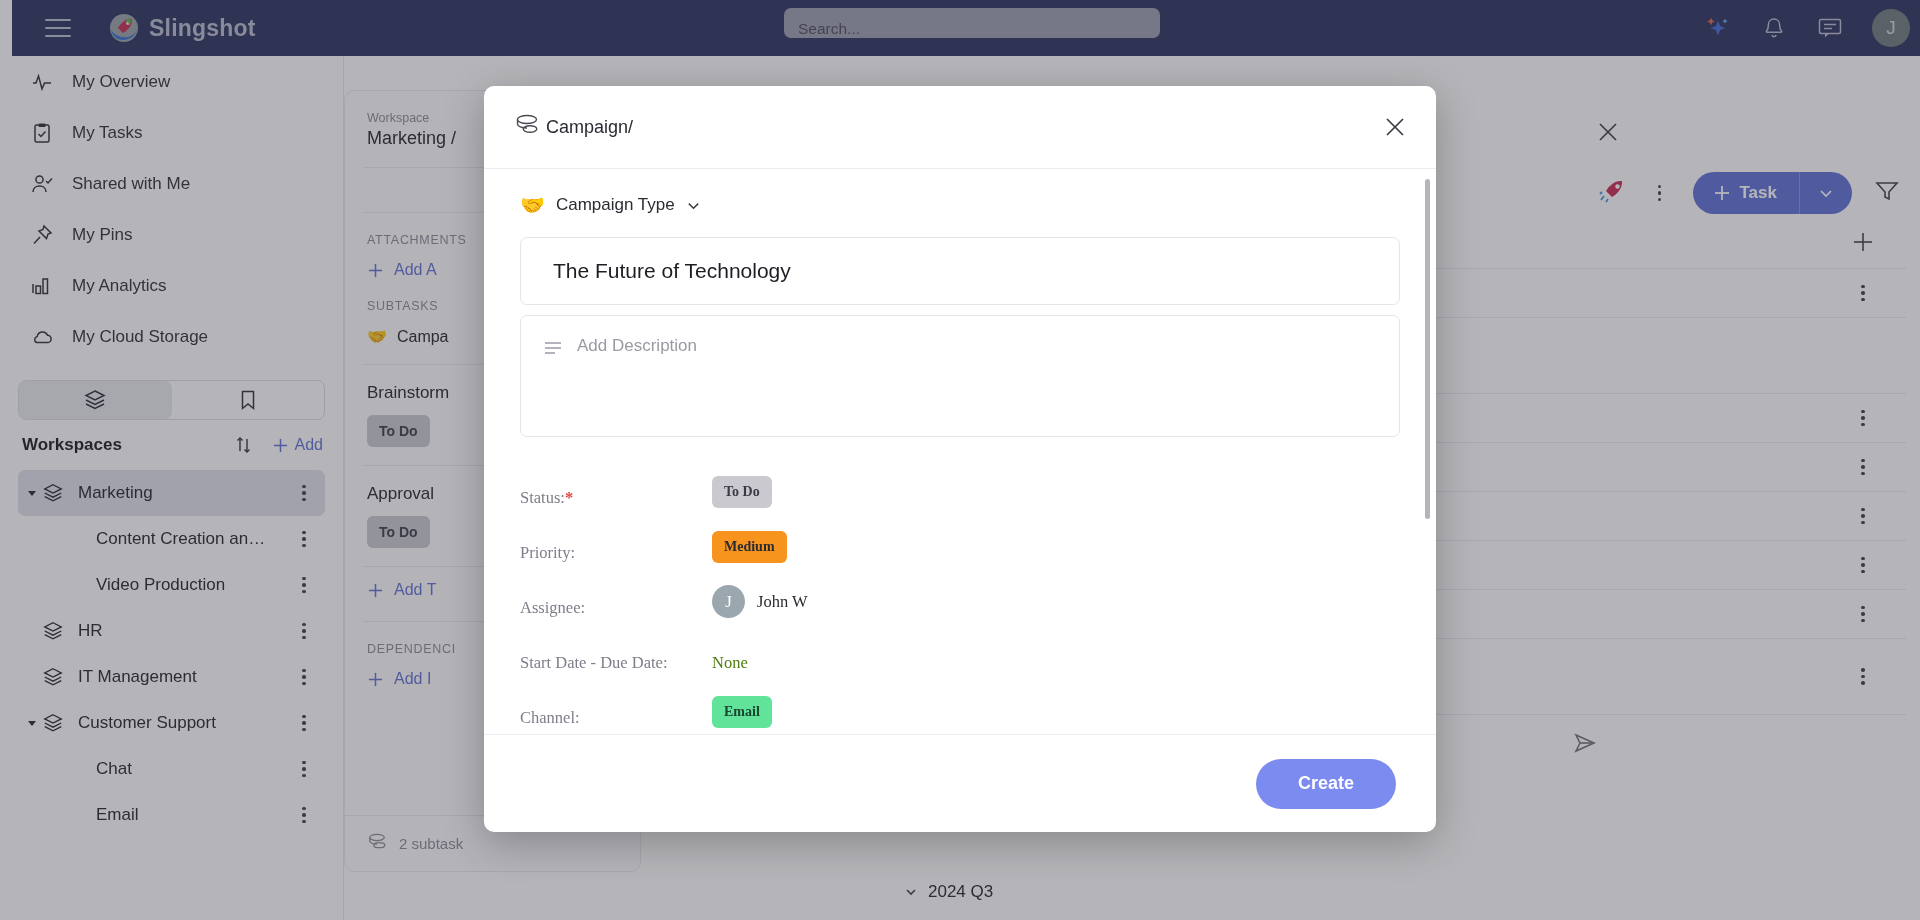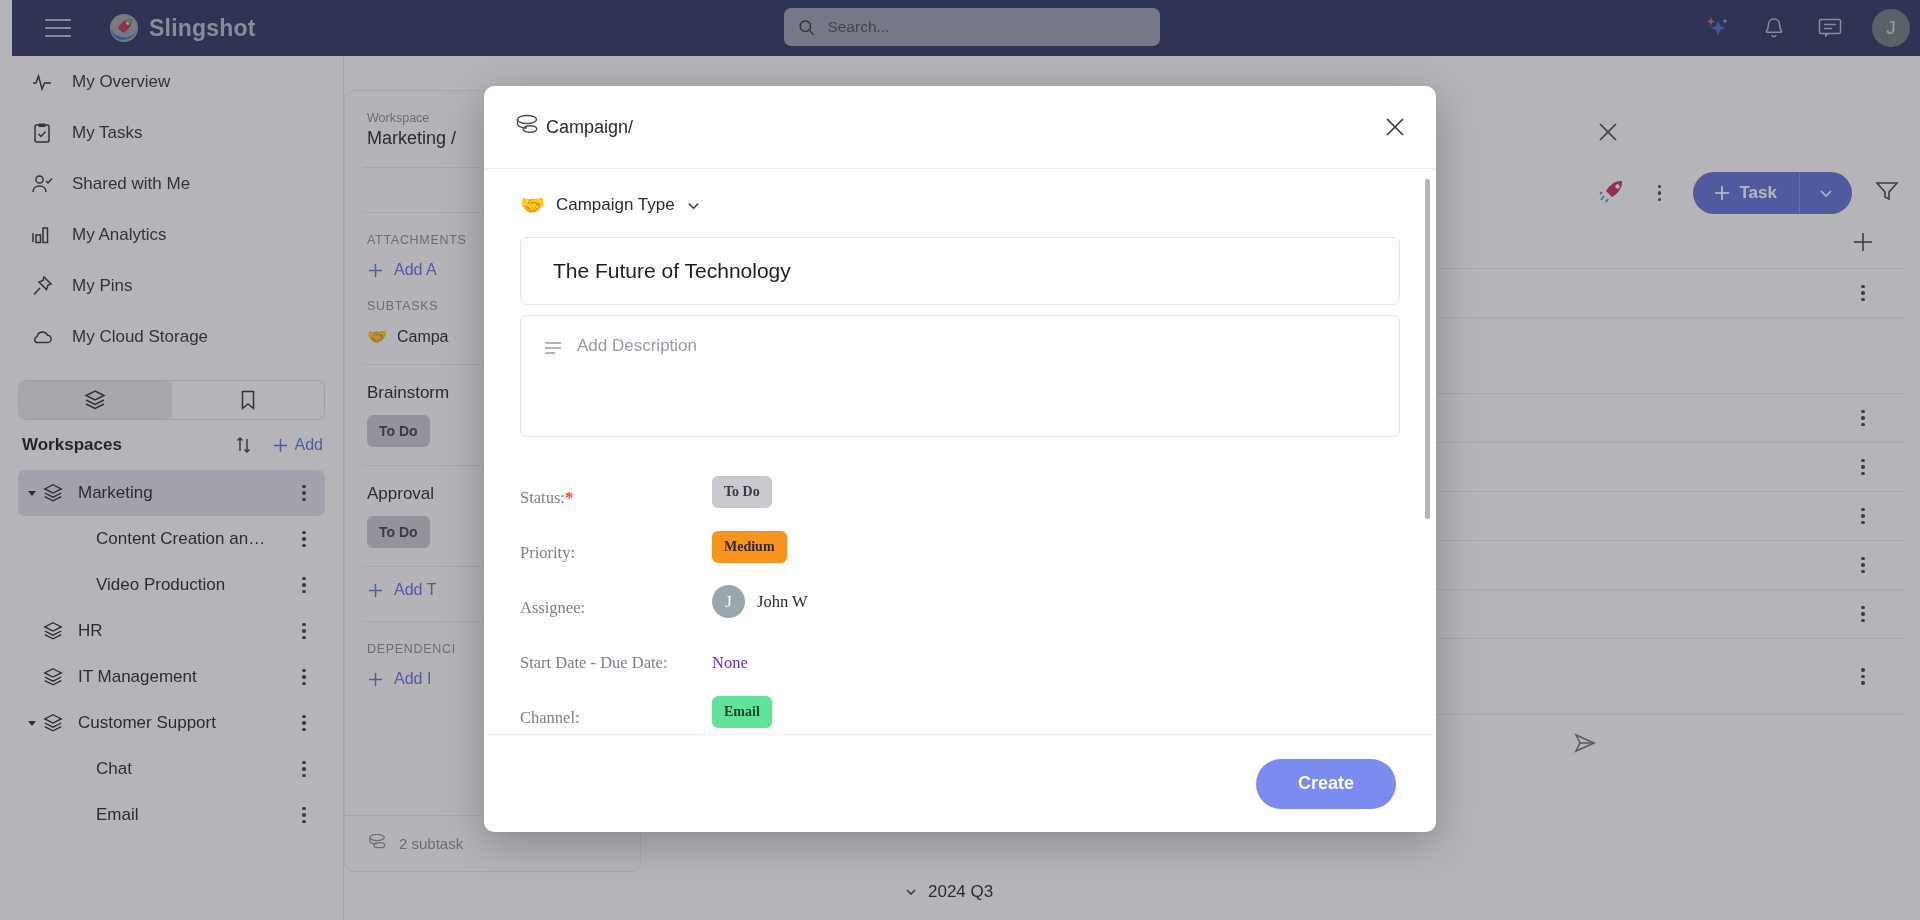--- a/index.html
+++ b/index.html
@@ -14,22 +14,22 @@
   .topbar {
     position: absolute; top: 0; left: 12px; width: 1920px; height: 56px;
     background: #282f5c; display: flex; align-items: center; z-index: 5;
   }
   .hamburger { width: 26px; height: 18px; margin-left: 33px; display:flex; flex-direction:column; justify-content:space-between; cursor:pointer; }
   .hamburger span { display:block; height:2px; background:#b9bdd0; border-radius:1px; }
   .brand { display:flex; align-items:center; margin-left: 38px; gap: 10px; }
   .brand-logo { width: 30px; height: 30px; position: relative; }
   .brand-name { color:#b8bccd; font-size: 23px; font-weight: bold; letter-spacing: .2px; }
   .search-wrap {
-    position:absolute; left: 772px; top: 8px; width: 376px; height: 38px;
-    background: #9a9db0; border-radius: 7px; display:flex; align-items:center; padding: 0 14px; gap: 12px;
+    position:absolute; left: 772px; top: 8px; width: 376px; height: 30px;
+    background: #9a9db0; border-radius: 7px; display:flex; align-items:center; padding: 0 14px; gap: 12px; flex-direction: column;
   }
   .search-input { border:none; background:transparent; outline:none; font-size:15.5px; color:#3a3a44; font-family:"Liberation Sans",sans-serif; width:100%; }
   .search-input::placeholder { color:#4a4a55; }
   .top-right { position:absolute; right: 22px; top: 0; height:56px; display:flex; align-items:center; gap: 28px; }
   .top-icon { width: 28px; height: 28px; display:flex; align-items:center; justify-content:center; cursor:pointer; }
   .avatar-top {
     width: 38px; height: 38px; border-radius: 50%;
     background: #6d7a7d; color:#cfd6d8; font-size: 19px;
     display:flex; align-items:center; justify-content:center; cursor:pointer;
   }
@@ -125,21 +125,21 @@
   }
   .desc-ph { font-size: 17px; color:#9a9aa4; }
   .field-row { display:flex; align-items:flex-end; height: 55px; font-family: Liberation Serif, serif; }
   .field-label { width: 192px; font-size: 16.5px; color:#7e7e8a; flex:none; }
   .req { color:#e8453c; font-weight:bold; }
   .field-val { font-size: 16.5px; color:#2b2b33; display:flex; align-items:center; gap: 12px; }
   .assignee-av {
     width: 33px; height: 33px; border-radius:50%; background:#9aa7ae; color:#fff;
     display:flex; align-items:center; justify-content:center; font-size: 17px;
   }
-  .field-none { color:#6d28d9; }
+  .field-none { color:#4d7c0f; }
   .modal-scrollbar { position:absolute; right: 6px; top: 10px; width: 5px; height: 340px; background:#b4b4bd; border-radius:3px; }
   .modal-foot { height: 98px; border-top:1px solid #ececf1; display:flex; align-items:center; justify-content:flex-end; padding-right: 40px; flex:none; }
   .btn-create {
     background:#7b8bf0; color:#fff; font-size:18px; font-weight:bold;
     border:none; border-radius: 26px; padding: 0 42px; height: 50px; cursor:pointer;
     font-family:"Liberation Sans", sans-serif;
   }
 </style>
 </head>
 <body>
@@ -223,35 +223,35 @@
           <circle cx="8.5" cy="6.5" r="3.6" fill="none" stroke="#2c2c33" stroke-width="1.5"></circle>
           <path d="M2 19c0-3.8 3-6 6.5-6s6.5 2.2 6.5 6" fill="none" stroke="#2c2c33" stroke-width="1.5"></path>
           <polyline points="15,8 17,10 21,5.5" fill="none" stroke="#2c2c33" stroke-width="1.5"></polyline>
         </svg>
       </span>
       <span class="nav-label">Shared with Me</span>
     </div>
     <div class="nav-item">
       <span class="nav-icon">
         <svg width="22" height="22" viewBox="0 0 22 22">
+          <path d="M13 2l7 7-3 1-1.5 4.5L8 7 12 5.5z" fill="none" stroke="#2c2c33" stroke-width="1.5"></path>
+          <line x1="9" y1="13" x2="3" y2="19.5" stroke="#2c2c33" stroke-width="1.5"></line>
+        </svg>
+      </span>
+      <span class="nav-label">My Pins</span>
+    </div>
+    <div class="nav-item">
+      <span class="nav-icon">
+        <svg width="22" height="22" viewBox="0 0 22 22">
           <path d="M2 18V9" stroke="#2c2c33" stroke-width="1.5" fill="none"></path>
           <rect x="5" y="11" width="4.5" height="7.5" fill="none" stroke="#2c2c33" stroke-width="1.5"></rect>
           <rect x="12" y="4" width="4.5" height="14.5" fill="none" stroke="#2c2c33" stroke-width="1.5"></rect>
         </svg>
       </span>
       <span class="nav-label">My Analytics</span>
-    </div>
-    <div class="nav-item">
-      <span class="nav-icon">
-        <svg width="22" height="22" viewBox="0 0 22 22">
-          <path d="M13 2l7 7-3 1-1.5 4.5L8 7 12 5.5z" fill="none" stroke="#2c2c33" stroke-width="1.5"></path>
-          <line x1="9" y1="13" x2="3" y2="19.5" stroke="#2c2c33" stroke-width="1.5"></line>
-        </svg>
-      </span>
-      <span class="nav-label">My Pins</span>
     </div>
     <div class="nav-item">
       <span class="nav-icon">
         <svg width="22" height="22" viewBox="0 0 22 22">
           <path d="M5.5 16.5h11a3.6 3.6 0 000-7.2 5.4 5.4 0 00-10.3 1.2A3.2 3.2 0 005.5 16.5z" fill="none" stroke="#2c2c33" stroke-width="1.5"></path>
         </svg>
       </span>
       <span class="nav-label">My Cloud Storage</span>
     </div>
 

